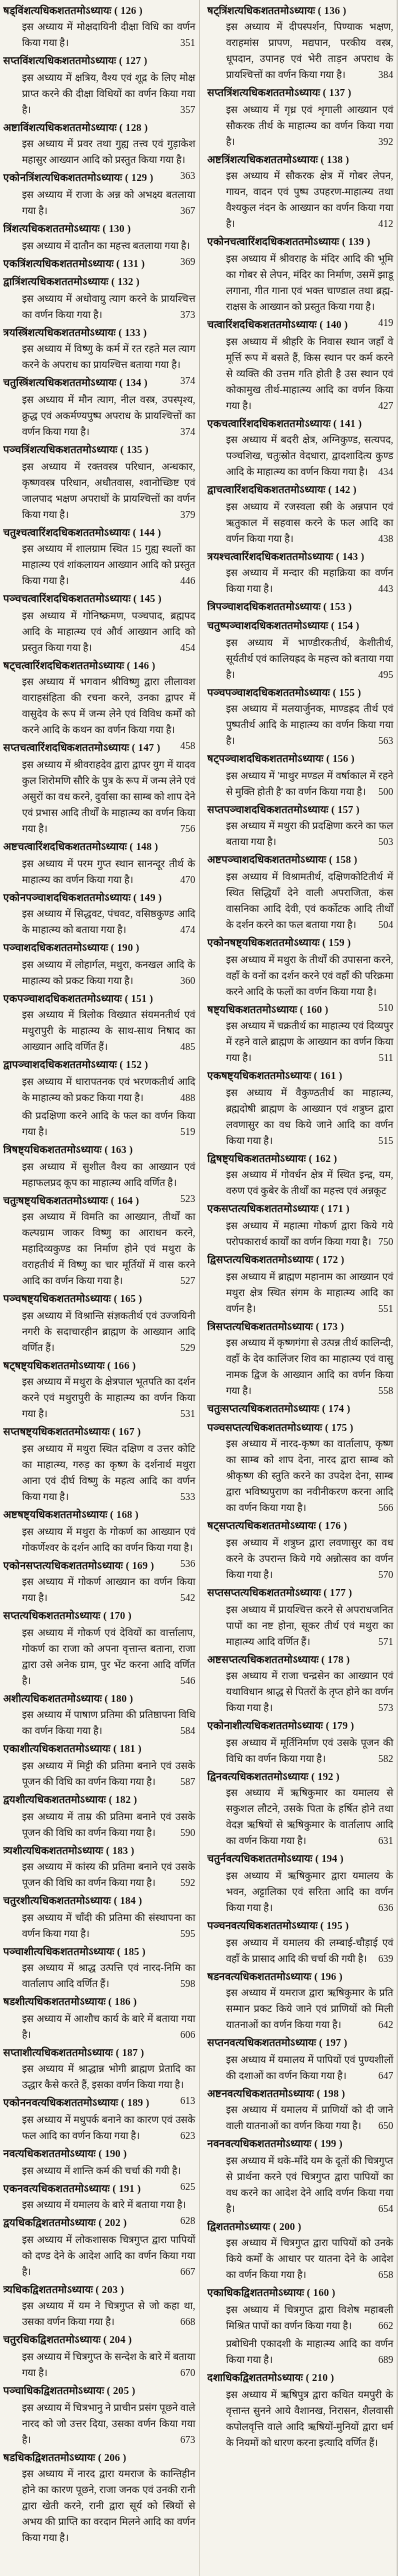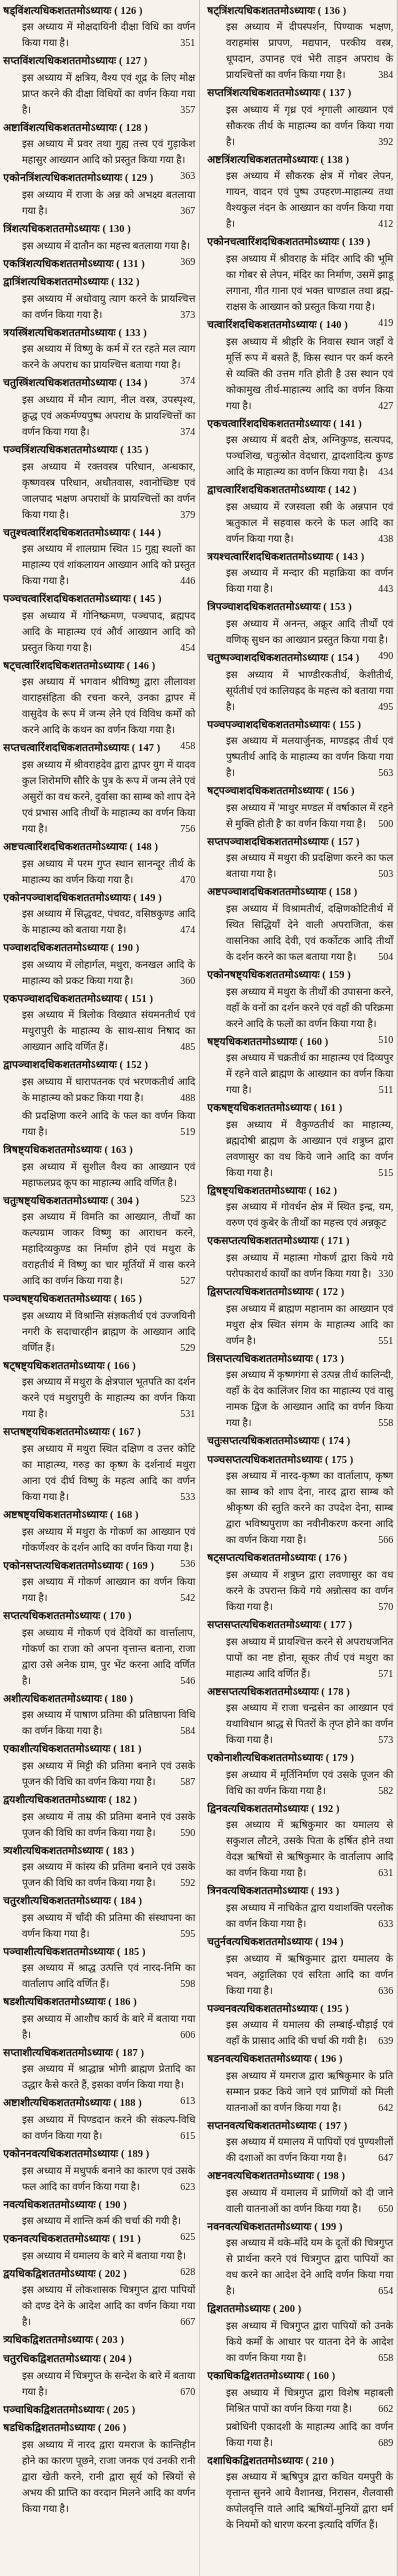--- a/index.html
+++ b/index.html
@@ -129,21 +129,21 @@
         <div class="desc"><span>इस अध्याय में धारापतनक एवं भरणकतीर्थ आदि के माहात्म्य को प्रकट किया गया है।</span><span class="pg">488</span></div>
       </div>
       <div class="entry">
         <div class="desc"><span>की प्रदक्षिणा करने आदि के फल का वर्णन किया गया है।</span><span class="pg">519</span></div>
       </div>
       <div class="entry">
         <div class="heading">त्रिषष्ट्यधिकशततमोऽध्यायः ( 163 )</div>
         <div class="desc"><span>इस अध्याय में सुशील वैश्य का आख्यान एवं महाफलप्रद कूप का माहात्म्य आदि वर्णित है।</span><span class="pg">523</span></div>
       </div>
       <div class="entry">
-        <div class="heading">चतुःषष्ट्यधिकशततमोऽध्यायः ( 304 )</div>
+        <div class="heading">चतुःषष्ट्यधिकशततमोऽध्यायः ( 164 )</div>
         <div class="desc"><span>इस अध्याय में विमति का आख्यान, तीर्थों का कल्पग्राम जाकर विष्णु का आराधन करने, महादिव्यकुण्ड का निर्माण होने एवं मथुरा के वराहतीर्थ में विष्णु का चार मूर्तियों में वास करने आदि का वर्णन किया गया है।</span><span class="pg">527</span></div>
       </div>
       <div class="entry">
         <div class="heading">पञ्चषष्ट्यधिकशततमोऽध्यायः ( 165 )</div>
         <div class="desc"><span>इस अध्याय में विश्रान्ति संज्ञकतीर्थ एवं उज्जयिनी नगरी के सदाचारहीन ब्राह्मण के आख्यान आदि वर्णित हैं।</span><span class="pg">529</span></div>
       </div>
       <div class="entry">
         <div class="heading">षट्षष्ट्यधिकशततमोऽध्यायः ( 166 )</div>
         <div class="desc"><span>इस अध्याय में मथुरा के क्षेत्रपाल भूतपति का दर्शन करने एवं मथुरापुरी के माहात्म्य का वर्णन किया गया है।</span><span class="pg">531</span></div>
       </div>
@@ -189,48 +189,46 @@
       </div>
       <div class="entry">
         <div class="heading">षडशीत्यधिकशततमोऽध्यायः ( 186 )</div>
         <div class="desc"><span>इस अध्याय में आशौच कार्य के बारे में बताया गया है।</span><span class="pg">606</span></div>
       </div>
       <div class="entry">
         <div class="heading">सप्ताशीत्यधिकशततमोऽध्यायः ( 187 )</div>
         <div class="desc"><span>इस अध्याय में श्राद्धान्न भोगी ब्राह्मण प्रेतादि का उद्धार कैसे करते हैं, इसका वर्णन किया गया है।</span><span class="pg">613</span></div>
       </div>
       <div class="entry">
-        <div class="heading">अष्टाशीत्यधिकशततमोऽध्यायः ( 188 )</div>
-        <div class="desc"><span>इस अध्याय में पिण्डदान करने की संकल्प-विधि का वर्णन किया गया है।</span><span class="pg">615</span></div>
-      </div>
-      <div class="entry">
         <div class="heading">एकोननवत्यधिकशततमोऽध्यायः ( 189 )</div>
         <div class="desc"><span>इस अध्याय में मधुपर्क बनाने का कारण एवं उसके फल आदि का वर्णन किया गया है।</span><span class="pg">623</span></div>
       </div>
       <div class="entry">
         <div class="heading">नवत्यधिकशततमोऽध्यायः ( 190 )</div>
         <div class="desc"><span>इस अध्याय में शान्ति कर्म की चर्चा की गयी है।</span><span class="pg">625</span></div>
       </div>
       <div class="entry">
         <div class="heading">एकनवत्यधिकशततमोऽध्यायः ( 191 )</div>
         <div class="desc"><span>इस अध्याय में यमालय के बारे में बताया गया है।</span><span class="pg">628</span></div>
       </div>
       <div class="entry">
         <div class="heading">द्वयधिकद्विशततमोऽध्यायः ( 202 )</div>
         <div class="desc"><span>इस अध्याय में लोकशासक चित्रगुप्त द्वारा पापियों को दण्ड देने के आदेश आदि का वर्णन किया गया है।</span><span class="pg">667</span></div>
       </div>
       <div class="entry">
         <div class="heading">त्र्यधिकद्विशततमोऽध्यायः ( 203 )</div>
+        <div class="desc"><span>इस अध्याय में यम ने चित्रगुप्त से जो कहा था, उसका वर्णन किया गया है।</span><span class="pg">668</span></div>
       </div>
       <div class="entry">
         <div class="heading">चतुरधिकद्विशततमोऽध्यायः ( 204 )</div>
         <div class="desc"><span>इस अध्याय में चित्रगुप्त के सन्देश के बारे में बताया गया है।</span><span class="pg">670</span></div>
       </div>
       <div class="entry">
         <div class="heading">पञ्चाधिकद्विशततमोऽध्यायः ( 205 )</div>
+        <div class="desc"><span>इस अध्याय में चित्रभानु ने प्राचीन प्रसंग पूछने वाले नारद को जो उत्तर दिया, उसका वर्णन किया गया है।</span><span class="pg">673</span></div>
       </div>
       <div class="entry">
         <div class="heading">षडधिकद्विशततमोऽध्यायः ( 206 )</div>
         <div class="desc"><span>इस अध्याय में नारद द्वारा यमराज के कान्तिहीन होने का कारण पूछने, राजा जनक एवं उनकी रानी द्वारा खेती करने, रानी द्वारा सूर्य को स्त्रियों से अभय की प्राप्ति का वरदान मिलने आदि का वर्णन किया गया है।</span></div>
       </div>
     </div>
   <div class="col col-right" id="col-1">
       <div class="entry">
         <div class="heading">षट्त्रिंशत्यधिकशततमोऽध्यायः ( 136 )</div>
         <div class="desc"><span>इस अध्याय में दीपस्पर्शन, पिण्याक भक्षण, वराहमांस प्रापण, मद्यपान, परकीय वस्त्र, धूपदान, उपानह एवं भेरी ताड़न अपराध के प्रायश्चित्तों का वर्णन किया गया है।</span><span class="pg">384</span></div>
@@ -258,21 +256,20 @@
       <div class="entry">
         <div class="heading">द्वाचत्वारिंशदधिकशततमोऽध्यायः ( 142 )</div>
         <div class="desc"><span>इस अध्याय में रजस्वला स्त्री के अन्नपान एवं ऋतुकाल में सहवास करने के फल आदि का वर्णन किया गया है।</span><span class="pg">438</span></div>
       </div>
       <div class="entry">
         <div class="heading">त्रयश्चत्वारिंशदधिकशततमोऽध्यायः ( 143 )</div>
         <div class="desc"><span>इस अध्याय में मन्दार की महाक्रिया का वर्णन किया गया है।</span><span class="pg">443</span></div>
       </div>
       <div class="entry">
         <div class="heading">त्रिपञ्चाशदधिकशततमोऽध्यायः ( 153 )</div>
-        <div class="desc"><span>इस अध्याय में अनन्त, अक्रूर आदि तीर्थों एवं वणिक् सुधन का आख्यान प्रस्तुत किया गया है।</span><span class="pg">490</span></div>
       </div>
       <div class="entry">
         <div class="heading">चतुष्पञ्चाशदधिकशततमोऽध्यायः ( 154 )</div>
         <div class="desc"><span>इस अध्याय में भाण्डीरकतीर्थ, केशीतीर्थ, सूर्यतीर्थ एवं कालियह्रद के महत्त्व को बताया गया है।</span><span class="pg">495</span></div>
       </div>
       <div class="entry">
         <div class="heading">पञ्चपञ्चाशदधिकशततमोऽध्यायः ( 155 )</div>
         <div class="desc"><span>इस अध्याय में मलयार्जुनक, माण्डह्रद तीर्थ एवं पुष्पतीर्थ आदि के माहात्म्य का वर्णन किया गया है।</span><span class="pg">563</span></div>
       </div>
       <div class="entry">
@@ -298,21 +295,21 @@
       <div class="entry">
         <div class="heading">एकषष्ट्यधिकशततमोऽध्यायः ( 161 )</div>
         <div class="desc"><span>इस अध्याय में वैकुण्ठतीर्थ का माहात्म्य, ब्रह्मदोषी ब्राह्मण के आख्यान एवं शत्रुघ्न द्वारा लवणासुर का वध किये जाने आदि का वर्णन किया गया है।</span><span class="pg">515</span></div>
       </div>
       <div class="entry">
         <div class="heading">द्विषष्ट्यधिकशततमोऽध्यायः ( 162 )</div>
         <div class="desc"><span>इस अध्याय में गोवर्धन क्षेत्र में स्थित इन्द्र, यम, वरुण एवं कुबेर के तीर्थों का महत्त्व एवं अन्नकूट</span></div>
       </div>
       <div class="entry">
         <div class="heading">एकसप्तत्यधिकशततमोऽध्यायः ( 171 )</div>
-        <div class="desc"><span>इस अध्याय में महात्मा गोकर्ण द्वारा किये गये परोपकारार्थ कार्यों का वर्णन किया गया है।</span><span class="pg">330</span></div>
+        <div class="desc"><span>इस अध्याय में महात्मा गोकर्ण द्वारा किये गये परोपकारार्थ कार्यों का वर्णन किया गया है।</span><span class="pg">750</span></div>
       </div>
       <div class="entry">
         <div class="heading">द्विसप्तत्यधिकशततमोऽध्यायः ( 172 )</div>
         <div class="desc"><span>इस अध्याय में ब्राह्मण महानाम का आख्यान एवं मथुरा क्षेत्र स्थित संगम के माहात्म्य आदि का वर्णन है।</span><span class="pg">551</span></div>
       </div>
       <div class="entry">
         <div class="heading">त्रिसप्तत्यधिकशततमोऽध्यायः ( 173 )</div>
         <div class="desc"><span>इस अध्याय में कृष्णगंगा से उत्पन्न तीर्थ कालिन्दी, वहाँ के देव कालिंजर शिव का माहात्म्य एवं वासु नामक द्विज के आख्यान आदि का वर्णन किया गया है।</span><span class="pg">558</span></div>
       </div>
       <div class="entry">
@@ -334,24 +331,20 @@
         <div class="heading">अष्टसप्तत्यधिकशततमोऽध्यायः ( 178 )</div>
         <div class="desc"><span>इस अध्याय में राजा चन्द्रसेन का आख्यान एवं यथाविधान श्राद्ध से पितरों के तृप्त होने का वर्णन किया गया है।</span><span class="pg">573</span></div>
       </div>
       <div class="entry">
         <div class="heading">एकोनाशीत्यधिकशततमोऽध्यायः ( 179 )</div>
         <div class="desc"><span>इस अध्याय में मूर्तिनिर्माण एवं उसके पूजन की विधि का वर्णन किया गया है।</span><span class="pg">582</span></div>
       </div>
       <div class="entry">
         <div class="heading">द्विनवत्यधिकशततमोऽध्यायः ( 192 )</div>
         <div class="desc"><span>इस अध्याय में ऋषिकुमार का यमालय से सकुशल लौटने, उसके पिता के हर्षित होने तथा वेदज्ञ ऋषियों से ऋषिकुमार के वार्तालाप आदि का वर्णन किया गया है।</span><span class="pg">631</span></div>
-      </div>
-      <div class="entry">
-        <div class="heading">त्रिनवत्यधिकशततमोऽध्यायः ( 193 )</div>
-        <div class="desc"><span>इस अध्याय में नाचिकेत द्वारा यथाशक्ति परलोक का वर्णन किया गया है।</span><span class="pg">633</span></div>
       </div>
       <div class="entry">
         <div class="heading">चतुर्नवत्यधिकशततमोऽध्यायः ( 194 )</div>
         <div class="desc"><span>इस अध्याय में ऋषिकुमार द्वारा यमालय के भवन, अट्टालिका एवं सरिता आदि का वर्णन किया गया है।</span><span class="pg">636</span></div>
       </div>
       <div class="entry">
         <div class="heading">पञ्चनवत्यधिकशततमोऽध्यायः ( 195 )</div>
         <div class="desc"><span>इस अध्याय में यमालय की लम्बाई-चौड़ाई एवं वहाँ के प्रासाद आदि की चर्चा की गयी है।</span><span class="pg">639</span></div>
       </div>
       <div class="entry">

